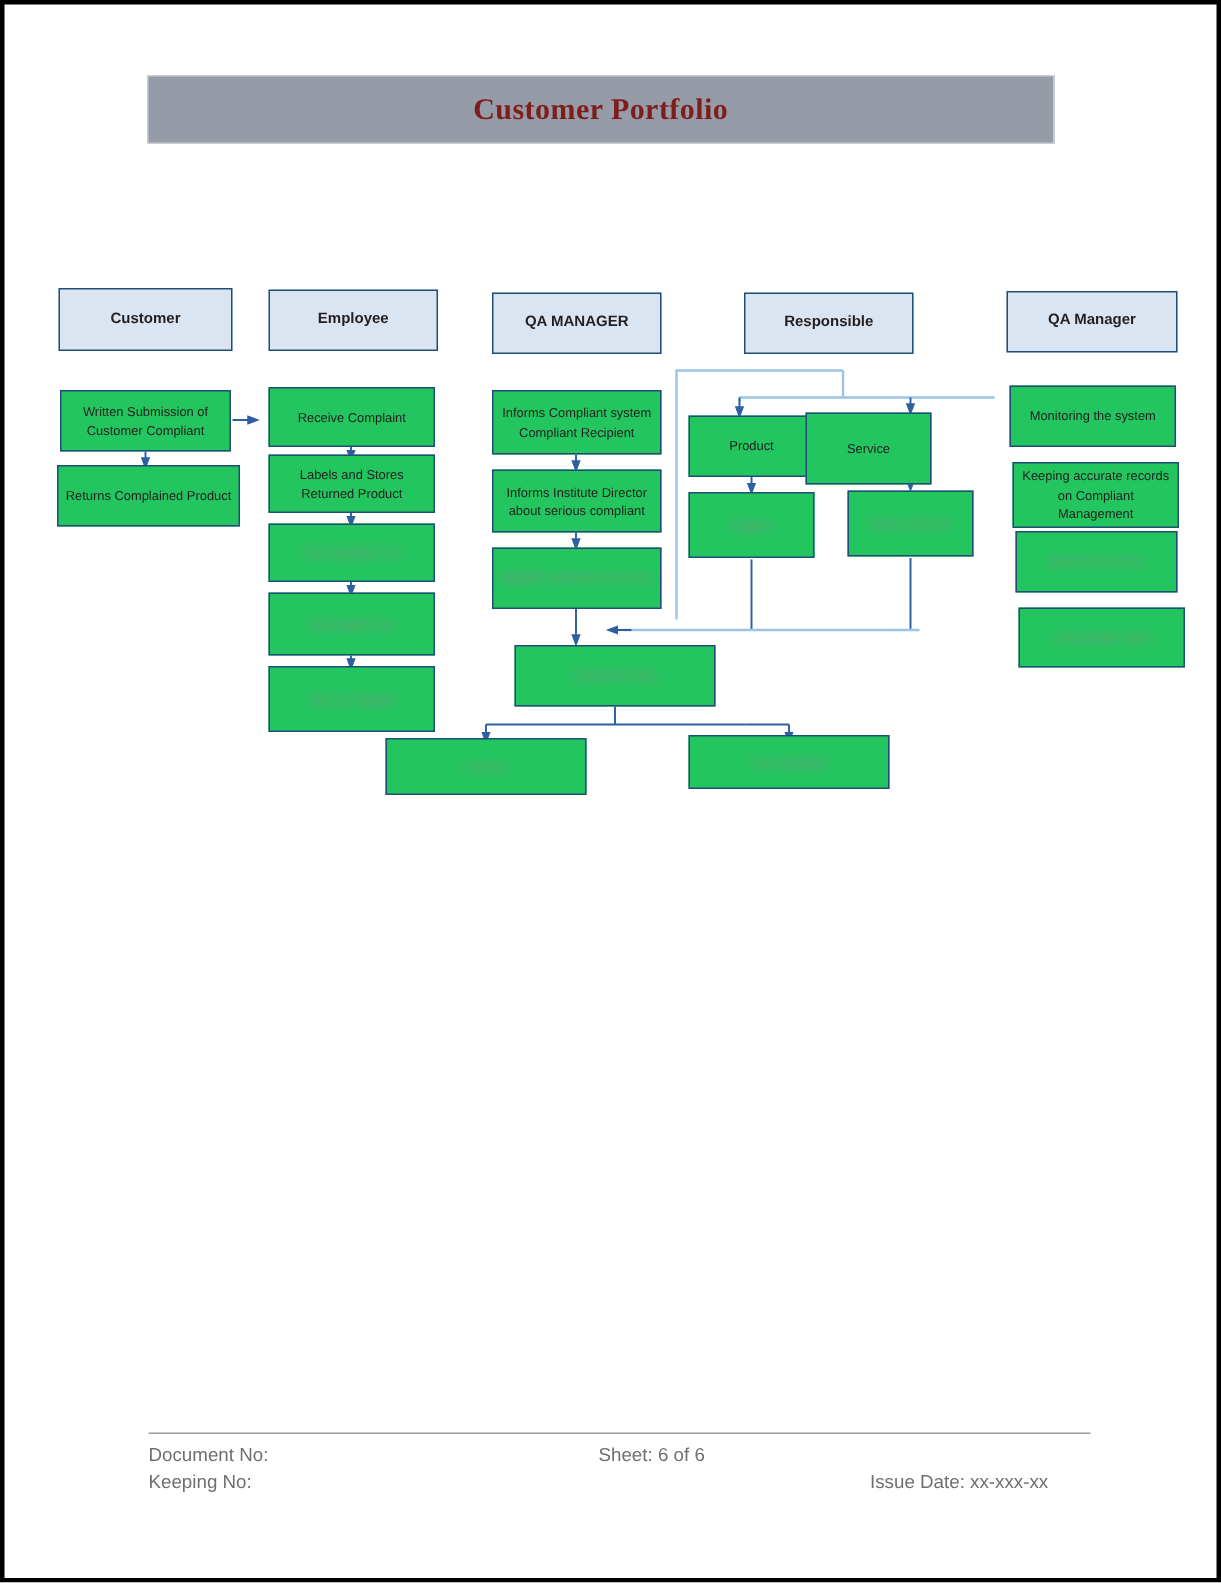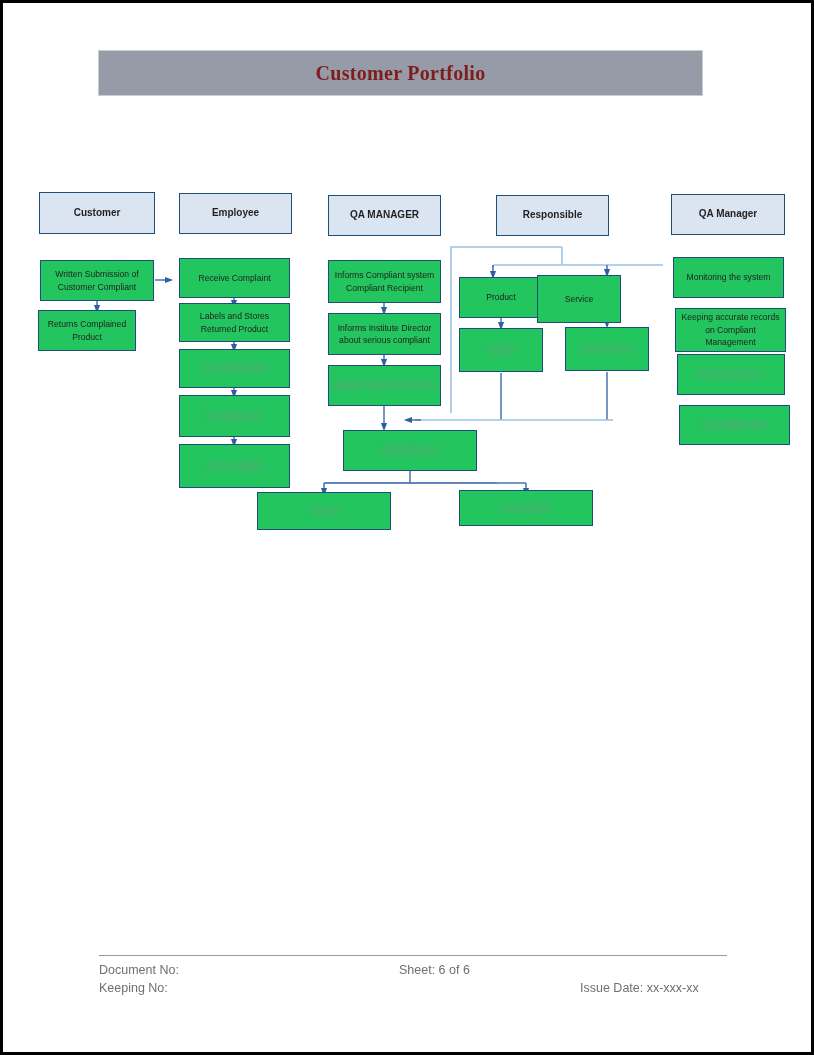--- a/index.html
+++ b/index.html
@@ -182,21 +182,21 @@
     <div class="node header" style="left:493px; top:192px; width:113px; height:41px;">
       <span class="label">Responsible</span>
     </div>
     <div class="node header" style="left:668px; top:191px; width:114px; height:41px;">
       <span class="label">QA Manager</span>
     </div>
 
     <div class="node" style="left:37px; top:257px; width:114px; height:41px;">
       <span class="label">Written Submission of Customer Compliant</span>
     </div>
-    <div class="node" style="left:35px; top:307px; width:98px; height:41px;">
+    <div class="node" style="left:35px; top:307px; width:122px; height:41px;">
       <span class="label">Returns Complained Product</span>
     </div>
 
     <div class="node" style="left:176px; top:255px; width:111px; height:40px;">
       <span class="label">Receive Complaint</span>
     </div>
     <div class="node" style="left:176px; top:300px; width:111px; height:39px;">
       <span class="label">Labels and Stores Returned Product</span>
     </div>
     <div class="node redacted" style="left:176px; top:346px; width:111px; height:39px;">

